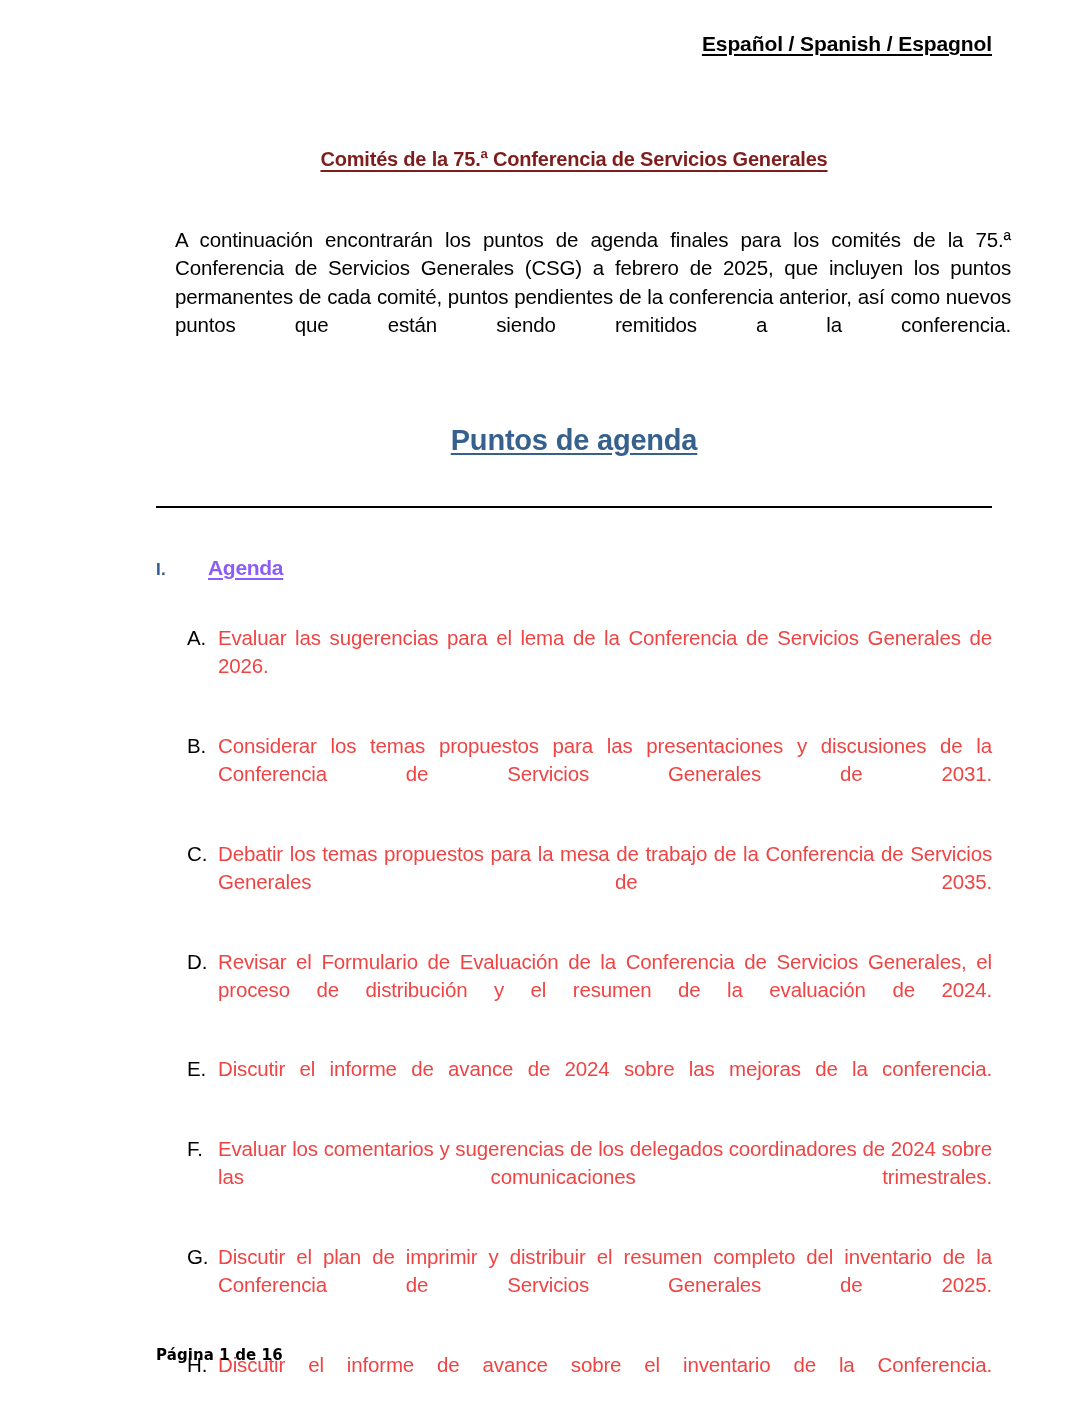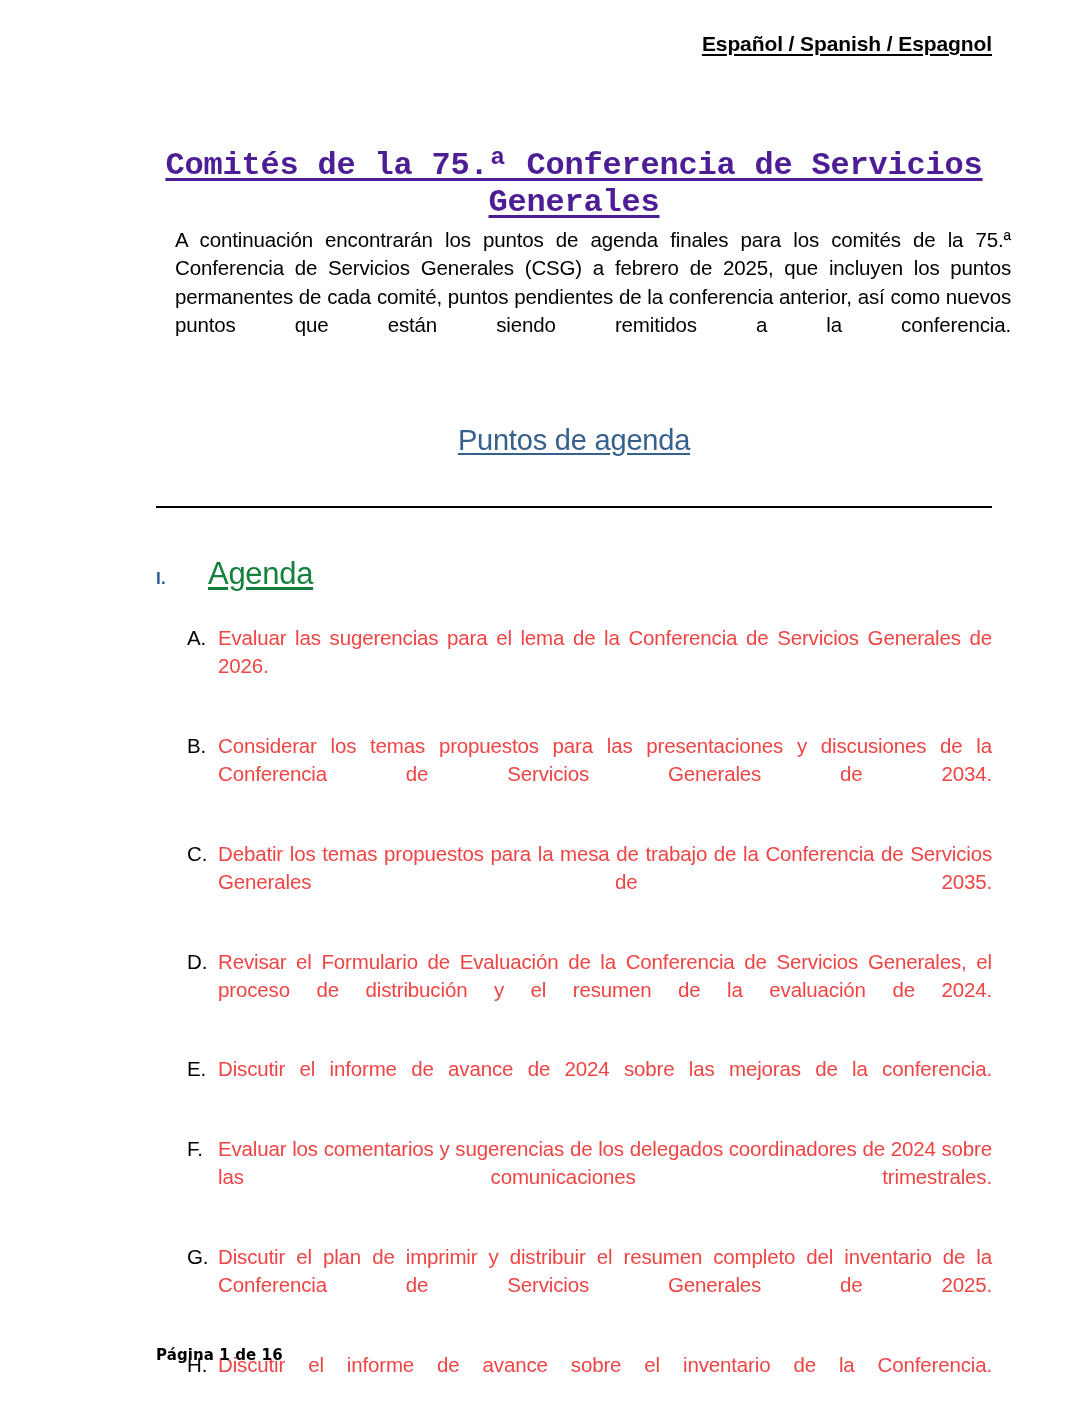--- a/index.html
+++ b/index.html
@@ -42,28 +42,27 @@
     color: #000000;
   }
 
   
   .doc-title {
     position: absolute;
     left: 152px;
     top: 148px;
     width: 836px;
     text-align: center;
-    font-size: 32px;
-    font-weight: bold;
-    color: #4c1d95;
+    font-size: 20px;
+    font-weight: bold;
+    color: #7f1d1d;
     text-decoration: underline;
     text-underline-offset: 4px;
     letter-spacing: -0.2px;
     line-height: 1.15;
-    font-family: Liberation Mono, monospace;
   }
 
   
   .intro-block {
     position: absolute;
     left: 152px;
     top: 226px;
     width: 836px;
     margin-left: 19px;
   }
@@ -79,21 +78,21 @@
   .para:last-child { margin-bottom: 0; }
 
   
   .subtitle {
     position: absolute;
     left: 152px;
     top: 424px;
     width: 836px;
     text-align: center;
     font-size: 29px;
-    font-weight: normal;
+    font-weight: bold;
     color: #36618E;
     text-decoration: underline;
     text-underline-offset: 3px;
     letter-spacing: -0.2px;
   }
 
   
   .divider {
     position: absolute;
     left: 152px;
@@ -114,23 +113,23 @@
   }
   .section-num {
     width: 52px;
     flex: 0 0 52px;
     font-size: 17px;
     font-weight: bold;
     color: #2F5B8E;
     letter-spacing: 0.3px;
   }
   .section-title {
-    font-size: 31px;
-    font-weight: normal;
-    color: #15803d;
+    font-size: 21px;
+    font-weight: bold;
+    color: #8b5cf6;
     text-decoration: underline;
     text-underline-offset: 3px;
     letter-spacing: -0.3px;
   }
 
   
   .agenda-list {
     position: absolute;
     left: 183px;
     top: 624px;
@@ -210,21 +209,21 @@
 
   <div class="agenda-list">
 
     <div class="agenda-item">
       <span class="item-marker">A.</span>
       <span class="item-text">Evaluar las sugerencias para el lema de la Conferencia de Servicios Generales de 2026.</span>
     </div>
 
     <div class="agenda-item">
       <span class="item-marker">B.</span>
-      <span class="item-text">Considerar los temas propuestos para las presentaciones y discusiones de la Conferencia de Servicios Generales de 2034.</span>
+      <span class="item-text">Considerar los temas propuestos para las presentaciones y discusiones de la Conferencia de Servicios Generales de 2031.</span>
     </div>
 
     <div class="agenda-item">
       <span class="item-marker">C.</span>
       <span class="item-text">Debatir los temas propuestos para la mesa de trabajo de la Conferencia de Servicios Generales de 2035.</span>
     </div>
 
     <div class="agenda-item">
       <span class="item-marker">D.</span>
       <span class="item-text">Revisar el Formulario de Evaluación de la Conferencia de Servicios Generales, el proceso de distribución y el resumen de la evaluación de 2024.</span>

